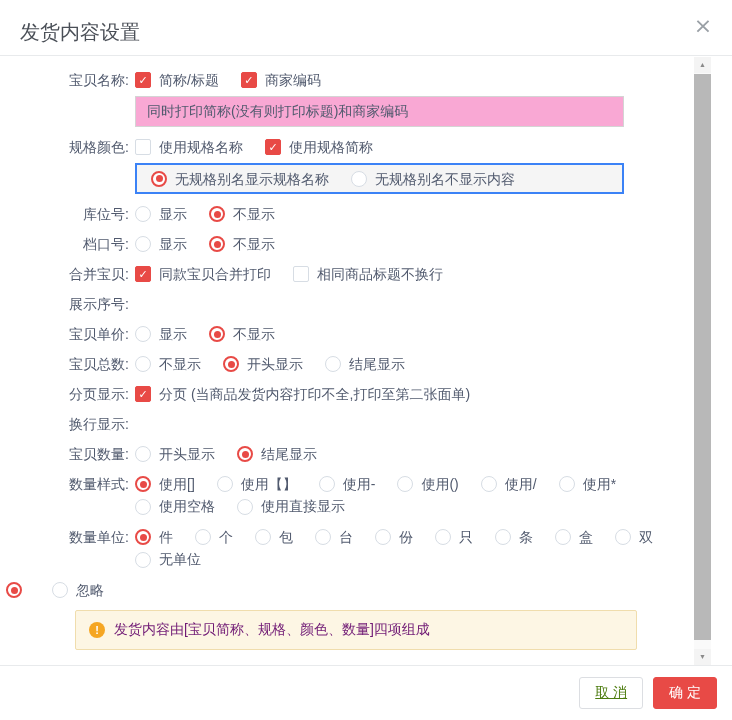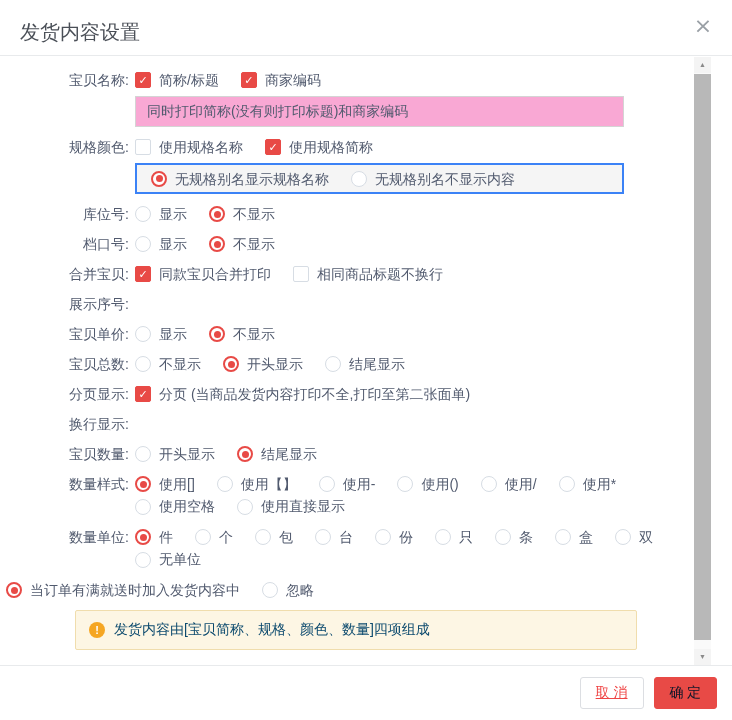--- a/index.html
+++ b/index.html
@@ -74,21 +74,21 @@
   .notice{
     margin:4px 0 0 75px;width:562px;height:40px;
     background:var(--notice-bg,#fdf6e4);border:1px solid var(--notice-border,#f0ddad);
     border-radius:2px;display:flex;align-items:center;padding:0 13px;
   }
   .notice-icon{
     width:16px;height:16px;border-radius:50%;flex:none;
     background:var(--notice-icon,#f5a623);color:#fff;font-size:11px;font-weight:bold;
     display:inline-flex;align-items:center;justify-content:center;line-height:1;
   }
-  .notice-text{margin-left:9px;color:#0c4a6e;}
+  .notice-text{margin-left:9px;color:#701a75;}
   
   .sb-track{
     position:absolute;top:57px;bottom:55px;left:694px;width:17px;
     background:#fafafa;
   }
   .sb-btn{
     position:absolute;left:0;width:17px;height:16px;background:#f4f4f4;
     color:#8a8a8a;font-size:7px;text-align:center;line-height:16px;cursor:pointer;
   }
   .sb-up{top:0;}
@@ -101,22 +101,22 @@
     position:absolute;left:0;right:0;bottom:0;height:55px;
     border-top:1px solid #e8eaec;background:#fff;
     display:flex;align-items:center;justify-content:flex-end;
     padding-right:15px;gap:10px;
   }
   .btn{
     height:32px;padding:0 15px;border-radius:3px;font-size:14px;
     display:inline-flex;align-items:center;justify-content:center;cursor:pointer;
     font-family:inherit;
   }
-  .btn-cancel{background:#fff;border:1px solid #dcdee2;color:#ef4444;text-decoration:underline;}
-  .btn-ok{background:var(--accent);border:1px solid var(--accent);color:#0f172a;font-family:Liberation Serif, serif;}
+  .btn-cancel{background:#fff;border:1px solid #dcdee2;color:#4d7c0f;text-decoration:underline;}
+  .btn-ok{background:var(--accent);border:1px solid var(--accent);color:#ffffff;}
 </style>
 </head>
 <body>
 
 <div class="dlg-header">
   <div class="dlg-title">发货内容设置</div>
   <div class="dlg-close">×</div>
 </div>
 
 <div class="dlg-body">
@@ -379,21 +379,20 @@
           </div>
         </div>
       </div>
       <div class="row">
         <div class="row-content">
           <div class="line">
             <div class="item">
               <div class="rd on">
                 <div class="dot"></div>
               </div>
-              <div class="opt-label">当订单有满就送时加入发货内容中</div>
             </div>
             <div class="item">
               <div class="rd"></div>
               <div class="opt-label">忽略</div>
             </div>
           </div>
         </div>
       </div>
     </div>
   <div class="notice">

